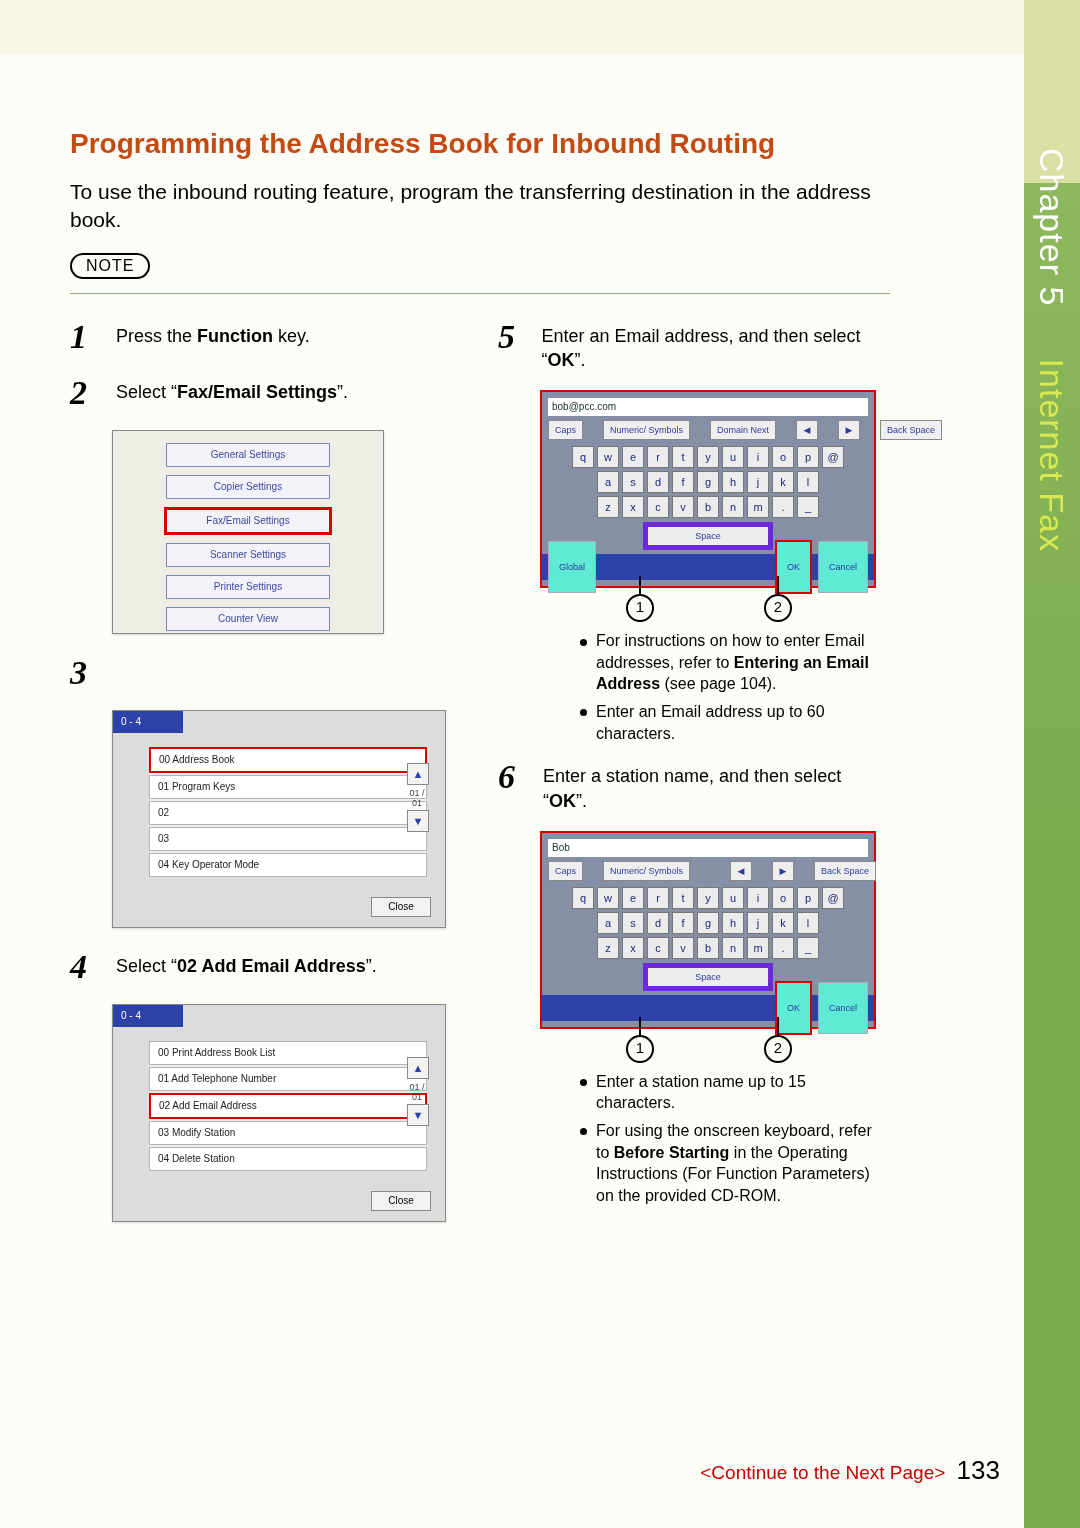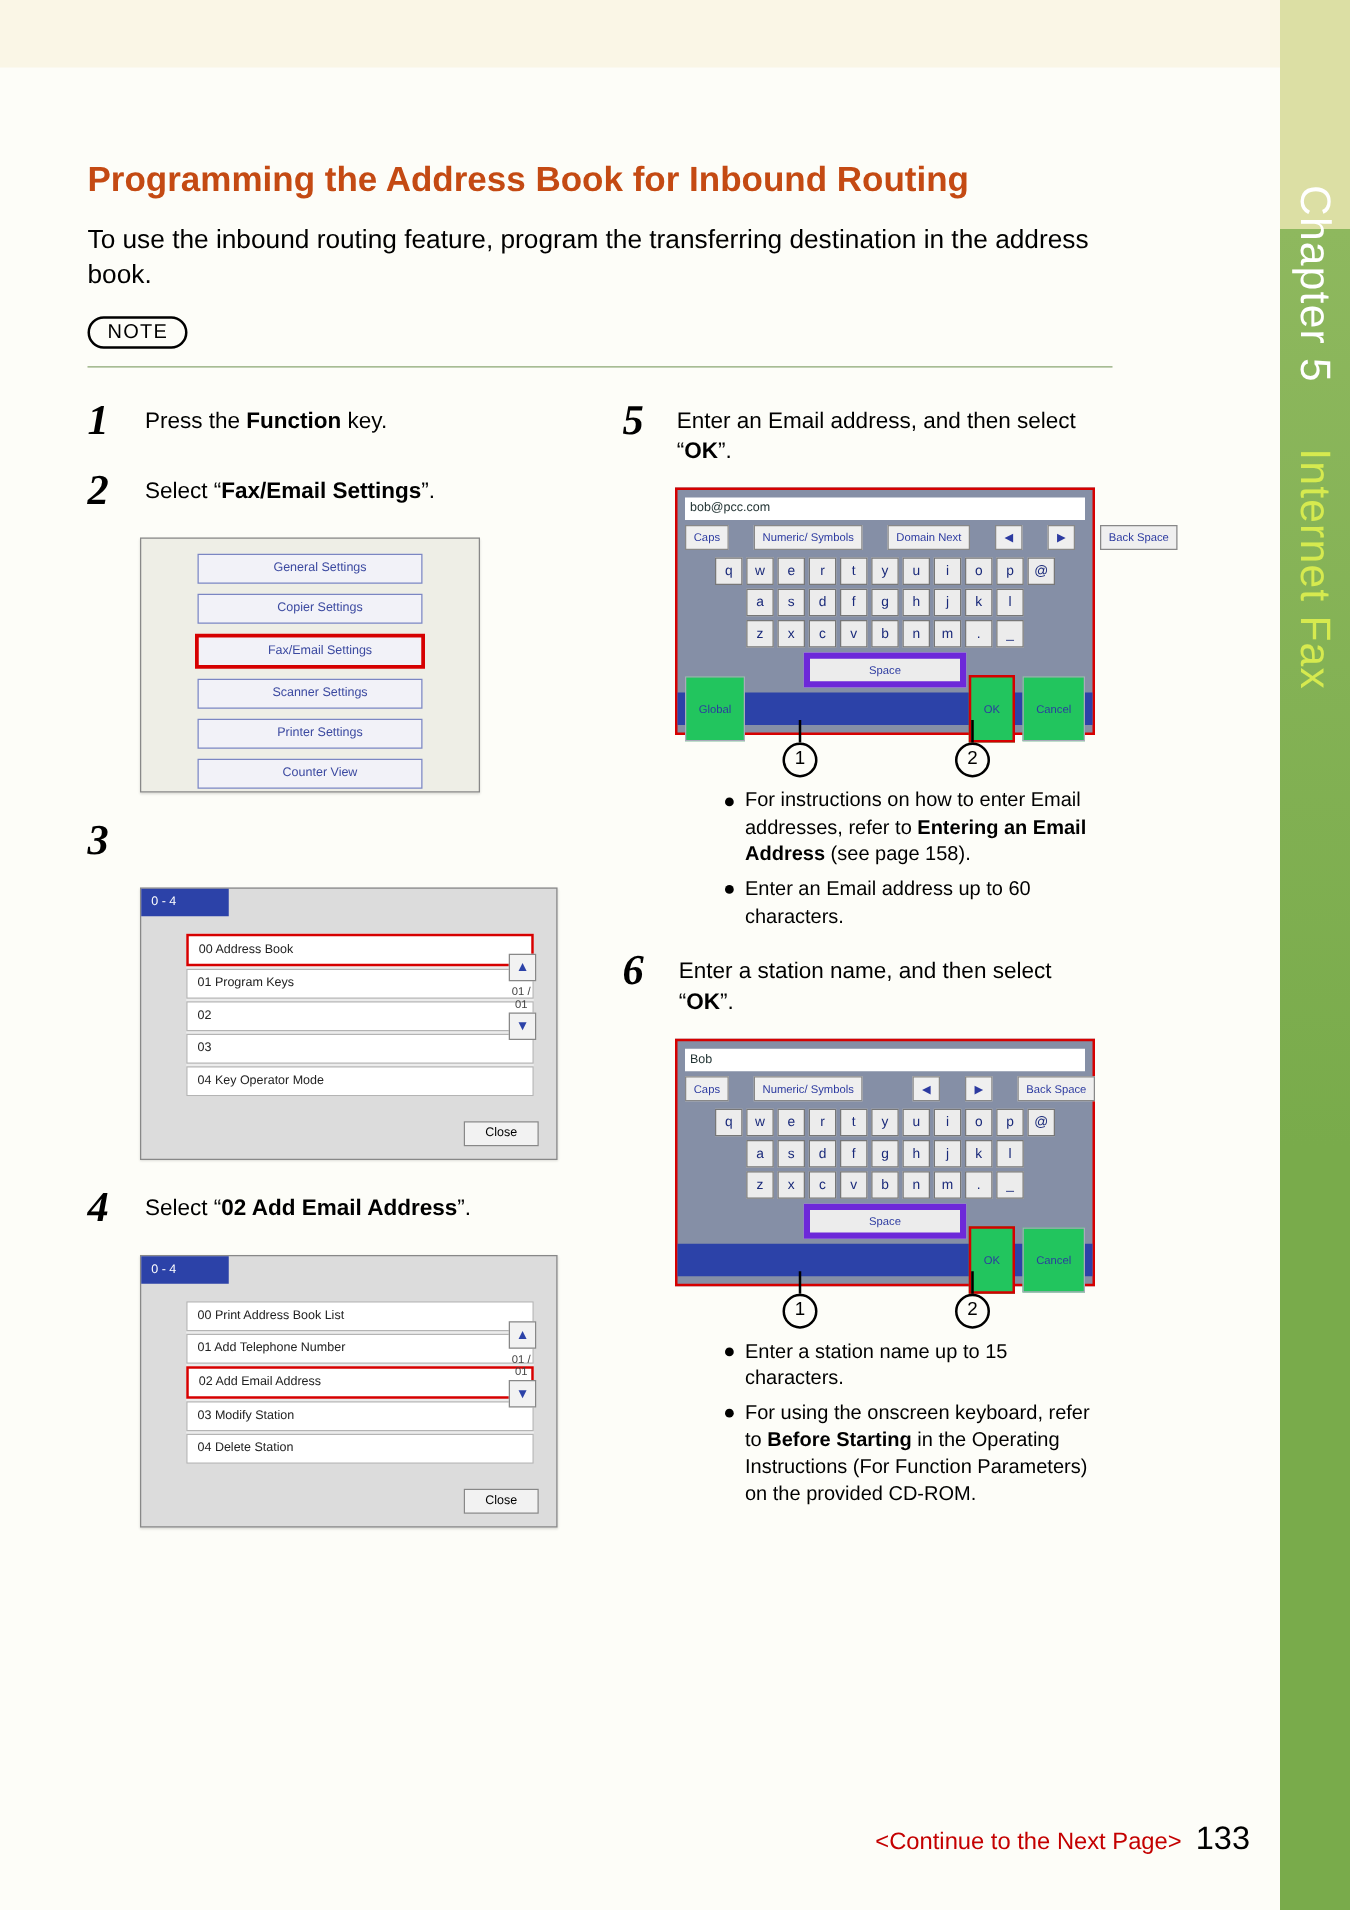--- a/index.html
+++ b/index.html
@@ -13,41 +13,41 @@
   .dot{display:inline-block;width:8px;height:8px;background:#000;border-radius:50%;margin-right:8px;vertical-align:middle;}
   hr.sep{border:none;border-top:1px solid #8aa773;margin:14px 0 24px 0;}
   .cols{display:flex;gap:48px;}
   .col{width:380px;}
   .step{display:flex;gap:16px;margin-bottom:18px;}
   .step-num{font-family:Georgia,serif;font-style:italic;font-weight:bold;font-size:34px;width:30px;}
   .step-body{font-size:18px;line-height:1.35;padding-top:6px;}
   .step-body b{font-weight:bold;}
   .screenshot{border:1px solid #888;background:#f4f4f2;font-family:Verdana,sans-serif;font-size:11px;margin:8px 0 20px 42px;box-shadow:0 1px 2px rgba(0,0,0,.15);}
   .shot1{width:270px;height:190px;background:#eeeee6;position:relative;padding-top:12px;}
-  .shot1 .btn{margin:0 auto 8px auto;width:162px;height:22px;border:1px solid #7b86c2;background:#f2f2f8;color:#3b49a0;text-align:center;line-height:22px;font-size:10px;padding-left:16px;}
+  .shot1 .btn{margin:0 auto 8px auto;width:162px;height:22px;border:1px solid #7b86c2;background:#f2f2f8;color:#3b49a0;text-align:center;line-height:22px;font-size:10px;}
   .shot1 .highlight{border:3px solid #d60000;}
   .shot2,.shot3{width:332px;height:216px;background:#dcdcdc;position:relative;}
   .shot-hdr{background:#2c42a8;color:#fff;height:22px;width:62px;font-size:10px;line-height:22px;padding-left:8px;}
   .shot-list{background:#ececec;margin:14px 18px 0 36px;}
   .shot-row{border:1px solid #b4b4b4;background:#fff;height:22px;line-height:22px;padding-left:8px;font-size:10px;margin-bottom:2px;color:#222;}
   .shot-row.hl{border:2px solid #d60000;}
   .shot-close{position:absolute;right:14px;bottom:10px;width:58px;height:18px;border:1px solid #888;background:#f2f2f2;text-align:center;font-size:10px;line-height:18px;}
   .shot-scroll{position:absolute;right:18px;top:52px;width:20px;}
   .shot-scroll .arr{width:20px;height:20px;border:1px solid #888;background:#f2f2f2;text-align:center;line-height:20px;font-size:11px;color:#2c42a8;margin-bottom:4px;}
   .shot-scroll .pg{font-size:9px;text-align:center;color:#444;line-height:1.1;margin:2px 0;}
   .kbshot{width:332px;background:#858fa6;border:2px solid #d60000;padding:0 0 6px 0;margin:8px 0 6px 42px;}
   .kbshot .inp{background:#fff;margin:6px 6px 4px 6px;height:18px;font-size:10px;padding-left:4px;line-height:18px;color:#233;}
   .kbshot .toolbar{display:flex;gap:20px;margin:0 6px 6px 6px;}
   .kbshot .tbtn{flex:none;border:1px solid #888;background:#efefef;font-size:9px;height:18px;line-height:18px;text-align:center;padding:0 6px;color:#2c3aa0;}
   .kbshot .tbtn.arrow{width:20px;padding:0;}
   .kbshot .krow{display:flex;justify-content:center;gap:3px;margin:3px 0;}
   .kbshot .key{width:20px;height:20px;border:1px solid #777;background:#ececec;text-align:center;line-height:20px;font-size:11px;color:#1a2a7a;}
   .kbshot .space{width:120px;height:18px;border:5px solid #6d28d9;background:#ececec;margin:4px auto;text-align:center;font-size:9px;line-height:18px;color:#2c3aa0;}
   .kbshot .footer{background:#2c42a8;height:26px;margin:4px 0 0 0;display:flex;align-items:center;padding:0 6px;gap:6px;}
-  .kbshot .fbtn{border:1px solid #aab;background:#22c55e;font-size:9px;height:18px;line-height:18px;text-align:center;padding:16px 10px;color:#2c3aa0;}
+  .kbshot .fbtn{border:1px solid #aab;background:#5eead4;font-size:9px;height:18px;line-height:18px;text-align:center;padding:16px 10px;color:#2c3aa0;}
   .kbshot .fbtn.ok{border:2px solid #d60000;}
   .kbshot .fspacer{flex:1;}
   .callouts{display:flex;justify-content:center;gap:110px;margin:0 0 8px 42px;}
   .co{width:24px;height:24px;border:2px solid #000;border-radius:50%;text-align:center;line-height:22px;font-size:15px;position:relative;}
   .co::before{content:"";position:absolute;left:50%;top:-20px;width:2px;height:18px;background:#000;transform:translateX(-50%);}
   .bullets{margin:0 0 14px 42px;font-size:16px;line-height:1.35;}
   .bullets li{list-style:none;margin-bottom:6px;text-indent:-16px;padding-left:16px;}
   .bullets li::before{content:"";display:inline-block;width:7px;height:7px;background:#000;border-radius:50%;margin-right:9px;vertical-align:middle;}
   .bullets b{font-weight:bold;}
   .sidebar{position:absolute;right:0;top:0;width:56px;height:1528px;background:linear-gradient(#dcdfa4 0%,#dcdfa4 12%,#8eb85e 12%,#79ab4b 60%);}
@@ -207,21 +207,21 @@
             <div class="fspacer"></div>
             <div class="fbtn ok">OK</div>
             <div class="fbtn">Cancel</div>
           </div>
         </div>
         <div class="callouts">
           <div class="co">1</div>
           <div class="co">2</div>
         </div>
         <ul class="bullets">
-          <li><span>For instructions on how to enter Email addresses, refer to </span><b>Entering an Email Address</b><span> (see page 158).</span></li>
+          <li><span>For instructions on how to enter Email addresses, refer to </span><b>Entering an Email Address</b><span> (see page 104).</span></li>
           <li><span>Enter an Email address up to 60 characters.</span></li>
         </ul>
 
         <div class="step">
           <div class="step-num">6</div>
           <div class="step-body"><span>Enter a station name, and then select “</span><b>OK</b><span>”.</span></div>
         </div>
         <div class="kbshot">
           <div class="inp">Bob</div>
           <div class="toolbar">

